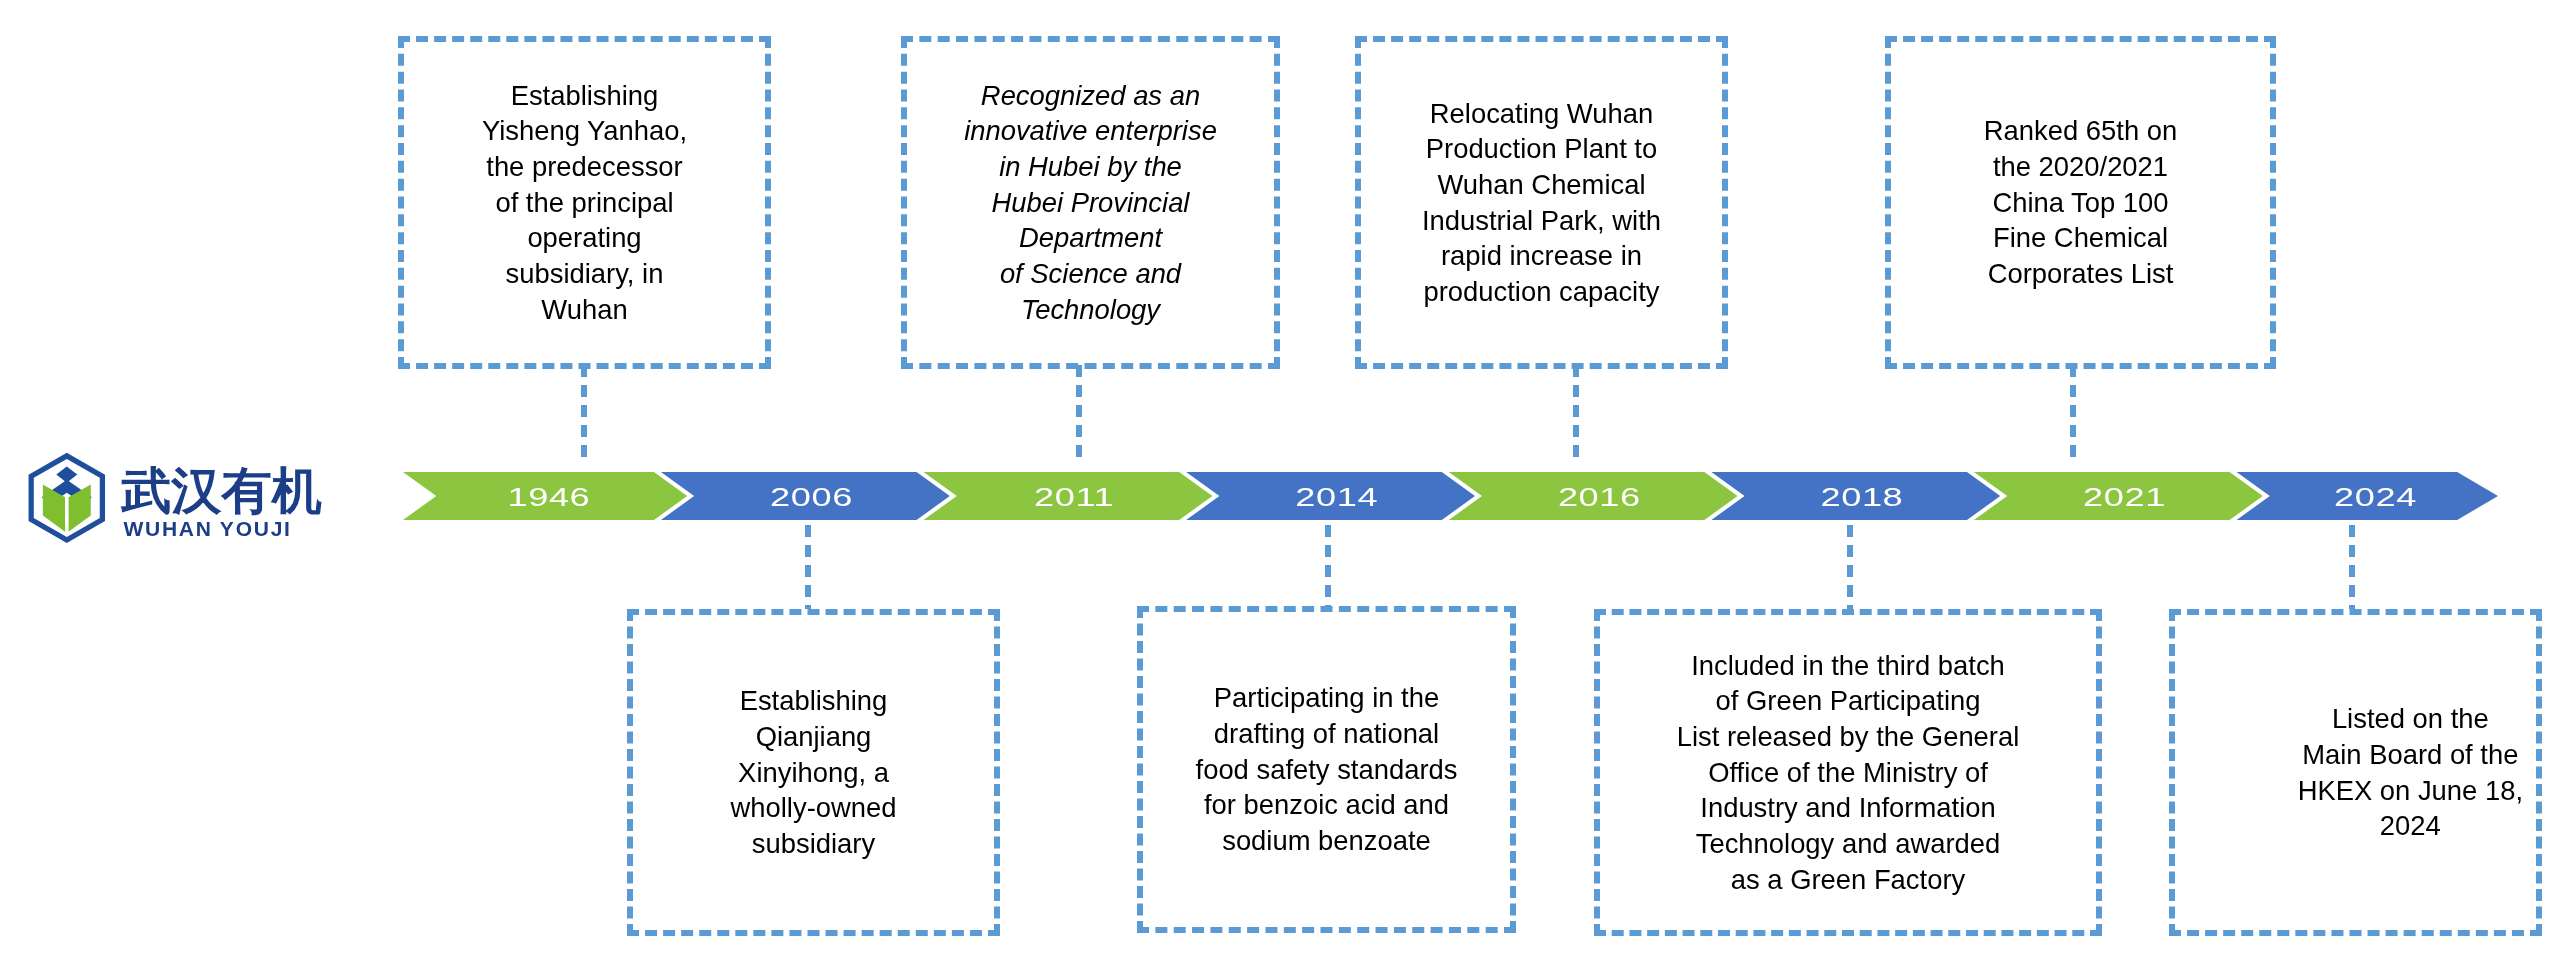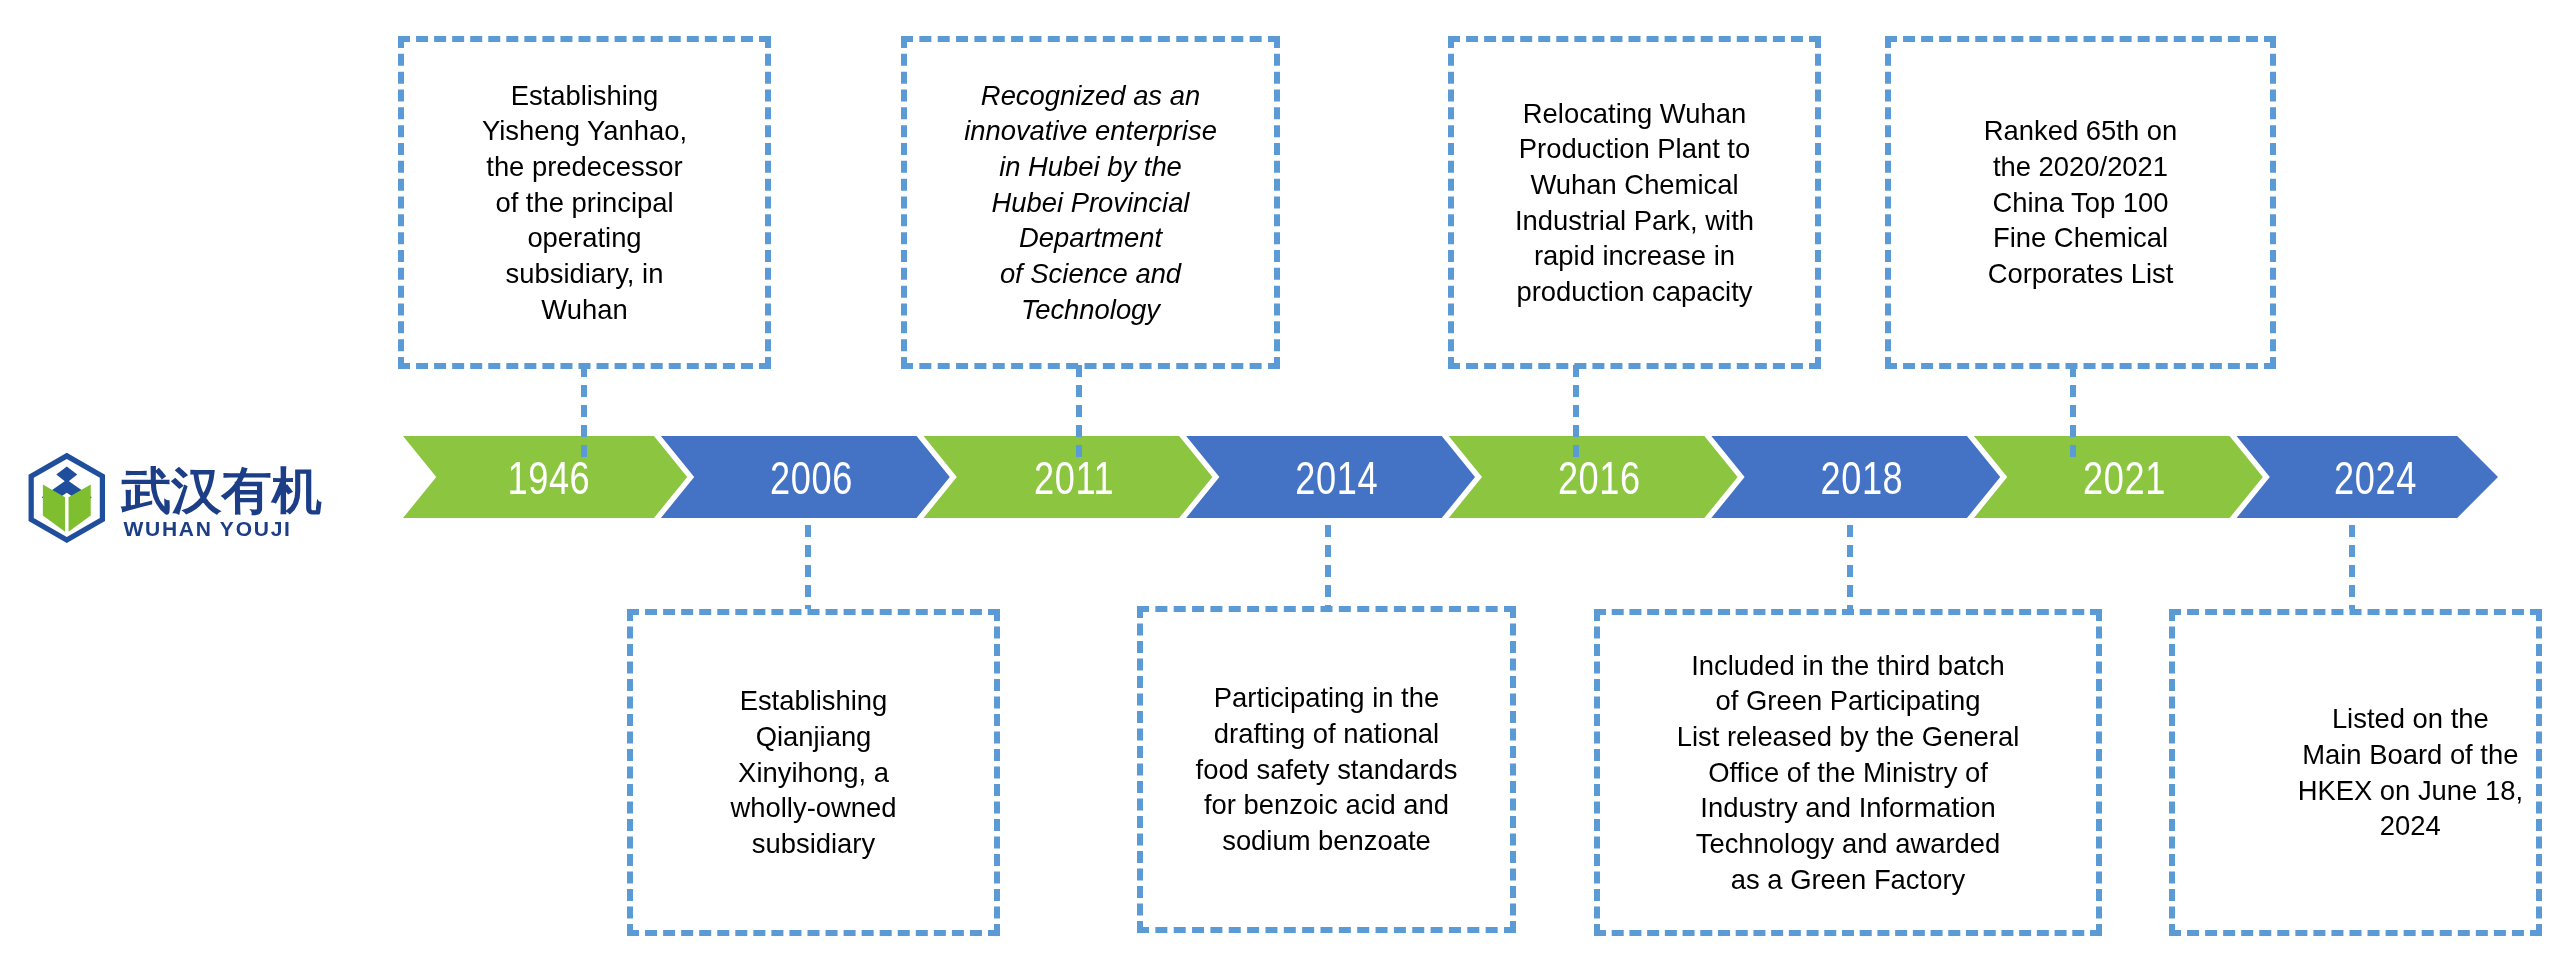--- a/index.html
+++ b/index.html
@@ -22,23 +22,23 @@
     top:443px;
     width:362px;
     height:111px;
   }
   #logo svg{display:block;width:100%;height:100%;}
 
   
   #timeline-bar{
     position:absolute;
     left:403px;
-    top:436px;
+    top:472px;
     width:2095px;
-    height:82px;
+    height:48px;
   }
   #timeline-bar svg{display:block;width:100%;height:100%;}
   .chev-label{
     fill:#ffffff;
     font-family:"Liberation Sans","DejaVu Sans",sans-serif;
     font-size:62px;
     letter-spacing:1px;
     text-anchor:middle;
     dominant-baseline:central;
   }
@@ -161,21 +161,21 @@
     <p>Recognized as an
 innovative enterprise
 in Hubei by the
 Hubei Provincial
 Department
 of Science and
 Technology</p>
   </div>
   <div class="connector" style="left:1076px;top:365px;height:98px;"></div>
 
-  <div class="callout" style="left:1448px;top:36px;width:373px;height:333px;">
+  <div class="callout" style="left:1355px;top:36px;width:373px;height:333px;">
     <p>Relocating Wuhan
 Production Plant to
 Wuhan Chemical
 Industrial Park, with
 rapid increase in
 production capacity</p>
   </div>
   <div class="connector" style="left:1573px;top:365px;height:98px;"></div>
 
   <div class="callout" style="left:1885px;top:36px;width:391px;height:333px;">

